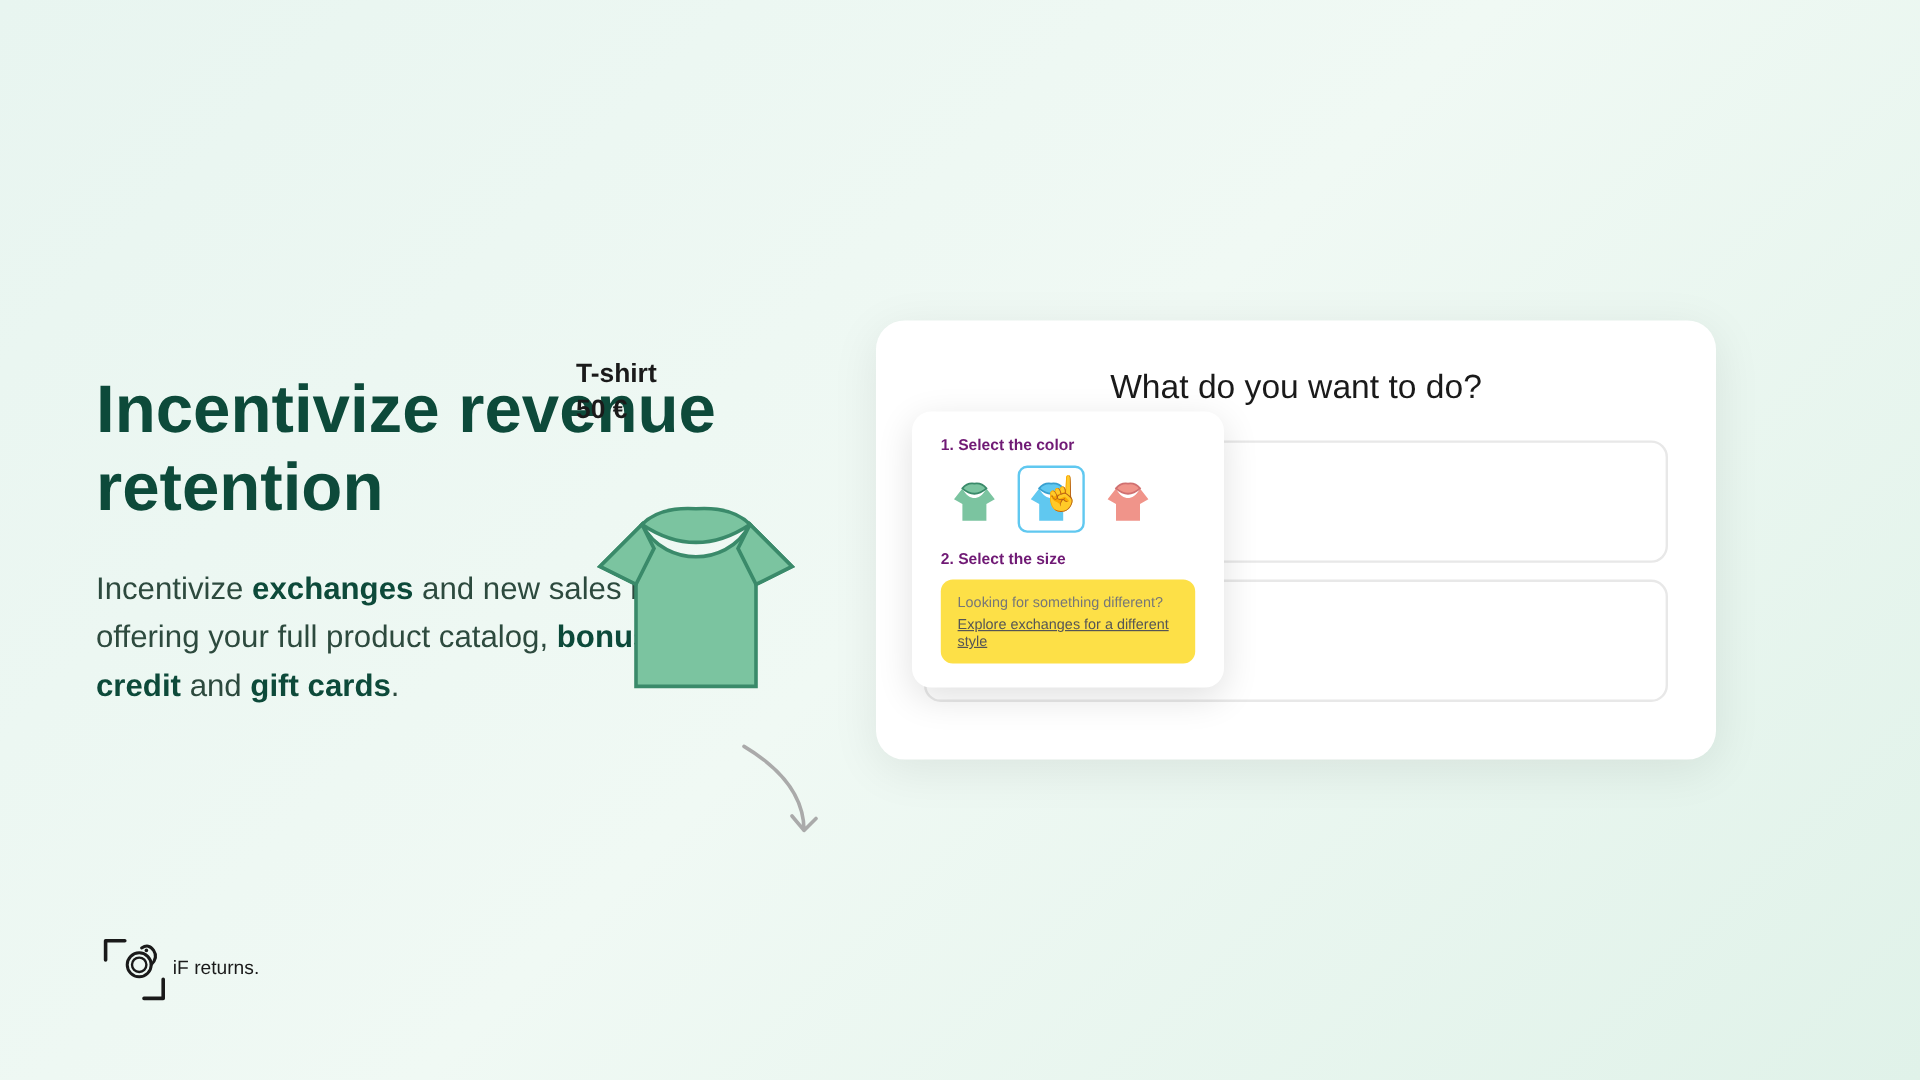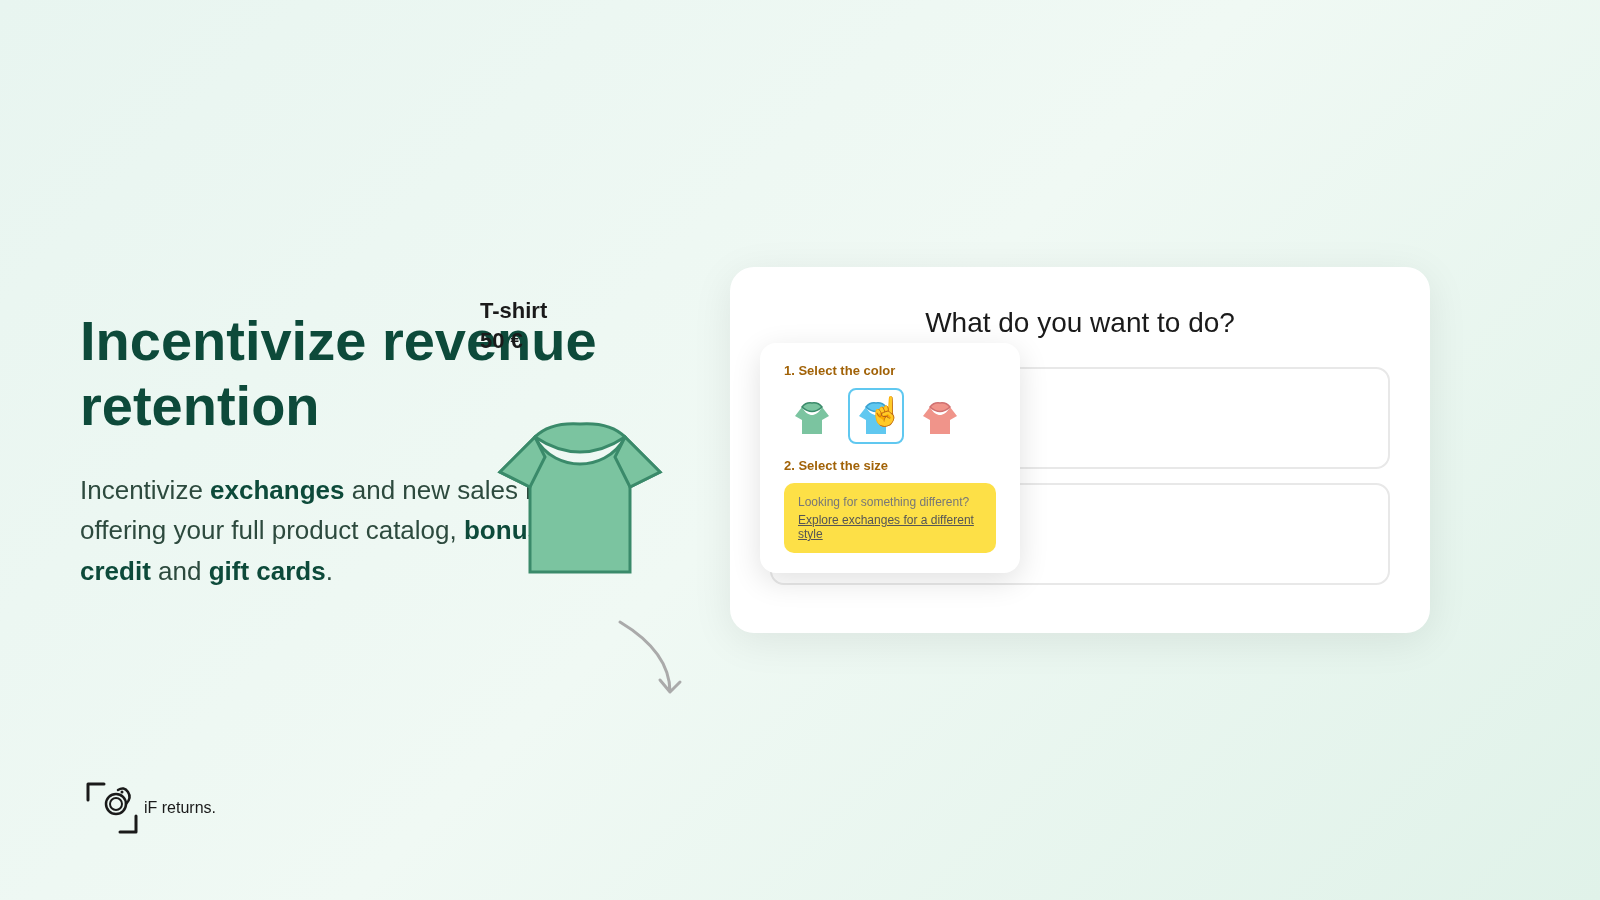--- a/index.html
+++ b/index.html
@@ -158,21 +158,21 @@
       background: white;
       border-radius: 16px;
       padding: 20px 24px;
       width: 260px;
       box-shadow: 0 8px 30px rgba(0,0,0,0.12);
       z-index: 3;
     }
     .step-label {
       font-size: 13px;
       font-weight: 600;
-      color: #a16207;
+      color: #701a75;
       margin-bottom: 10px;
     }
     .color-options {
       display: flex;
       gap: 8px;
       margin-bottom: 14px;
     }
     .color-option {
       width: 56px;
       height: 56px;

